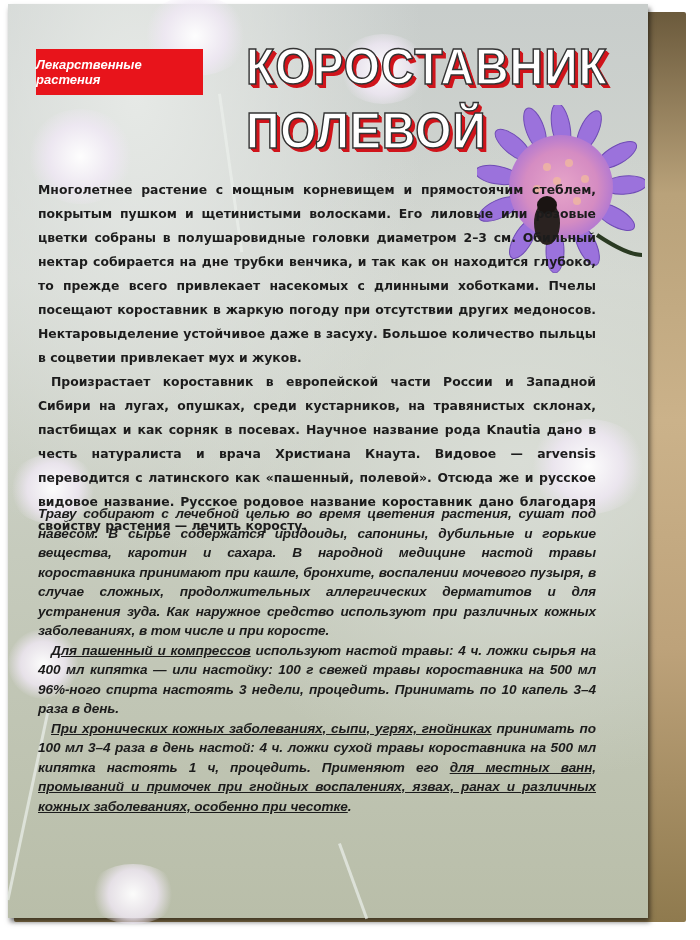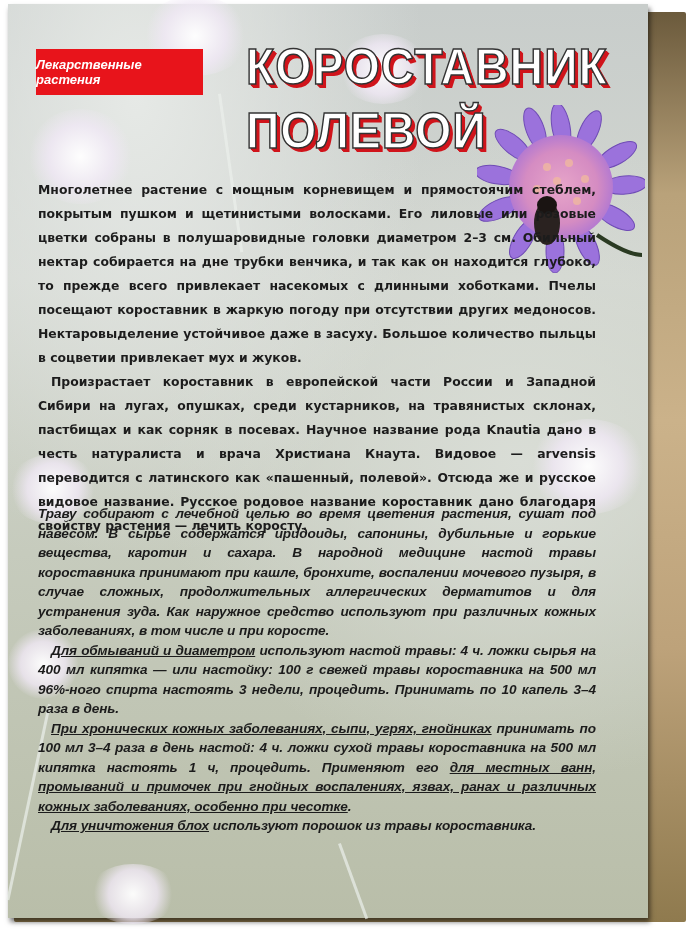--- a/index.html
+++ b/index.html
@@ -120,16 +120,15 @@
   <ellipse cx="70" cy="100" rx="10" ry="9" fill="#1a1412"></ellipse>
 </svg>
 
 <div class="text" style="top:178px;">
   <p>Многолетнее растение с мощным корневищем и прямостоячим стеблем, покрытым пушком и щетинистыми волосками. Его лиловые или розовые цветки собраны в полушаровидные головки диаметром 2–3 см. Обильный нектар собирается на дне трубки венчика, и так как он находится глубоко, то прежде всего привлекает насекомых с длинными хоботками. Пчелы посещают короставник в жаркую погоду при отсутствии других медоносов. Нектаровыделение устойчивое даже в засуху. Большое количество пыльцы в соцветии привлекает мух и жуков.</p>
   <p class="ind">Произрастает короставник в европейской части России и Западной Сибири на лугах, опушках, среди кустарников, на травянистых склонах, пастбищах и как сорняк в посевах. Научное название рода Knautia дано в честь натуралиста и врача Христиана Кнаута. Видовое — arvensis переводится с латинского как «пашенный, полевой». Отсюда же и русское видовое название. Русское родовое название короставник дано благодаря свойству растения — лечить коросту.</p>
 </div>
 
 <div class="text it" style="top:504px;">
   <p>Траву собирают с лечебной целью во время цветения растения, сушат под навесом. В сырье содержатся иридоиды, сапонины, дубильные и горькие вещества, каротин и сахара. В народной медицине настой травы короставника принимают при кашле, бронхите, воспалении мочевого пузыря, в случае сложных, продолжительных аллергических дерматитов и для устранения зуда. Как наружное средство используют при различных кожных заболеваниях, в том числе и при коросте.</p>
-  <p class="ind"><span class="u">Для обмываний и диаметром</span><span> используют настой травы: 4 ч. ложки сырья на 400 мл кипятка — или настойку: 100 г свежей травы короставника на 500 мл 96%-ного спирта настоять 3 недели, процедить. Принимать по 10 капель 3–4 раза в день.</span></p>
+  <p class="ind"><span class="u">Для пашенный и компрессов</span><span> используют настой травы: 4 ч. ложки сырья на 400 мл кипятка — или настойку: 100 г свежей травы короставника на 500 мл 96%-ного спирта настоять 3 недели, процедить. Принимать по 10 капель 3–4 раза в день.</span></p>
   <p class="ind"><span class="u">При хронических кожных заболеваниях, сыпи, угрях, гнойниках</span><span> принимать по 100 мл 3–4 раза в день настой: 4 ч. ложки сухой травы короставника на 500 мл кипятка настоять 1 ч, процедить. Применяют его </span><span class="u">для местных ванн, промываний и примочек при гнойных воспалениях, язвах, ранах и различных кожных заболеваниях, особенно при чесотке</span><span>.</span></p>
-  <p class="ind"><span class="u">Для уничтожения блох</span><span> используют порошок из травы короставника.</span></p>
 </div>
 
 </body></html>

